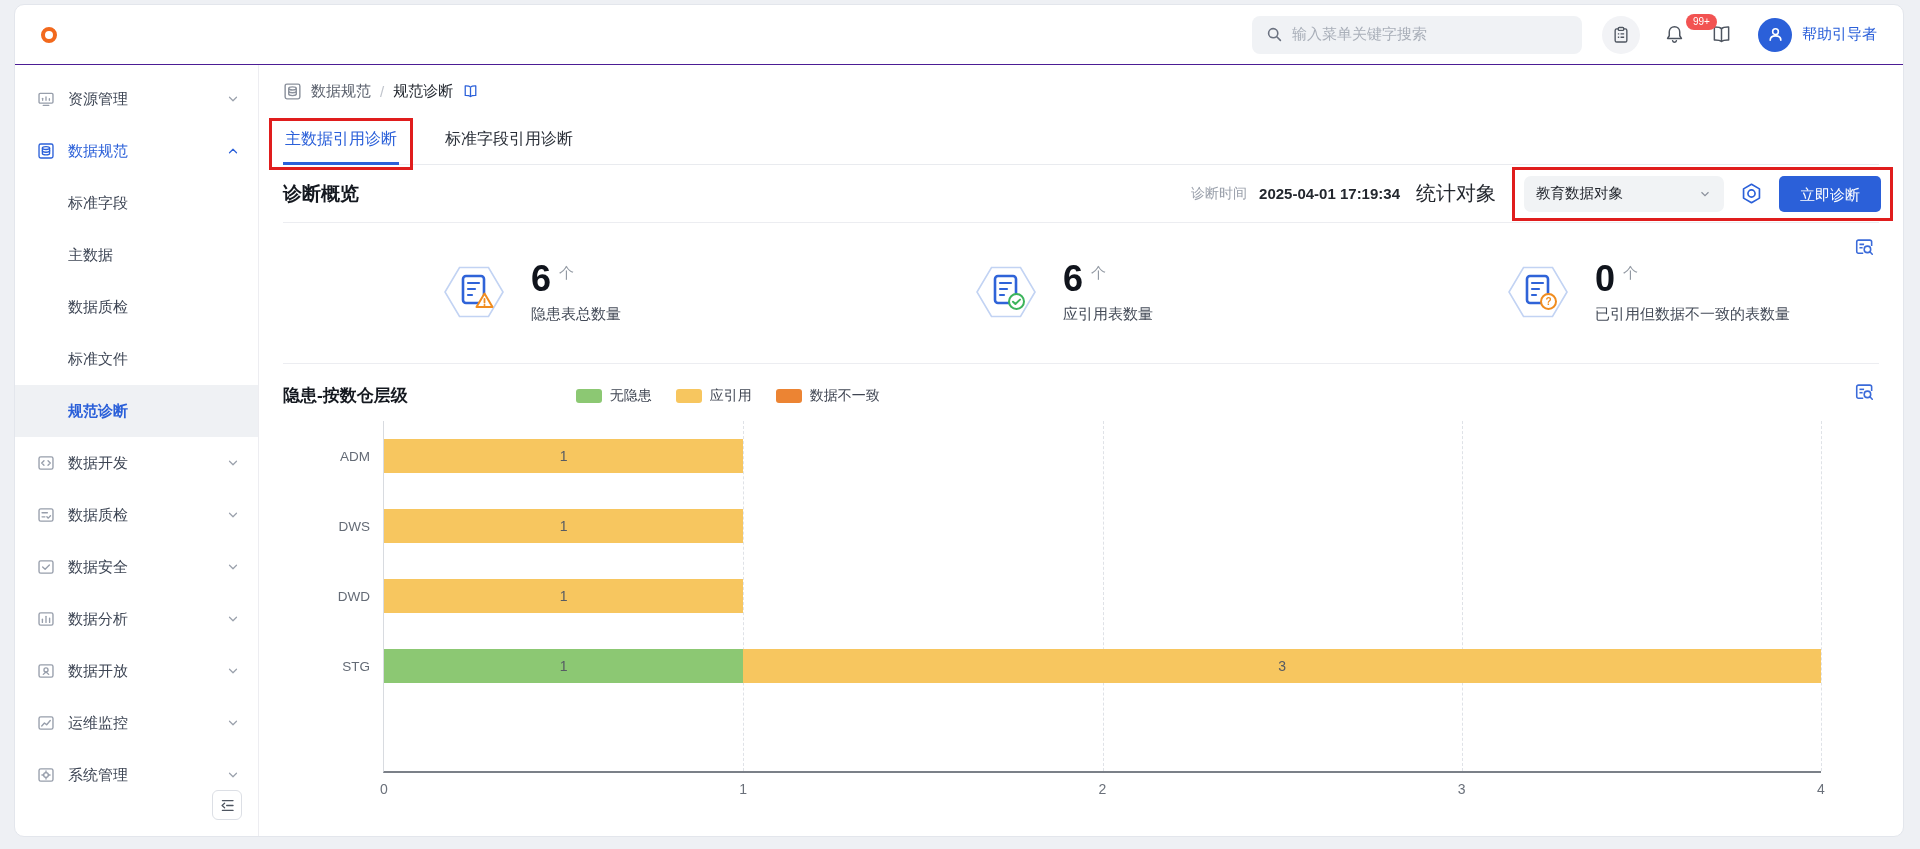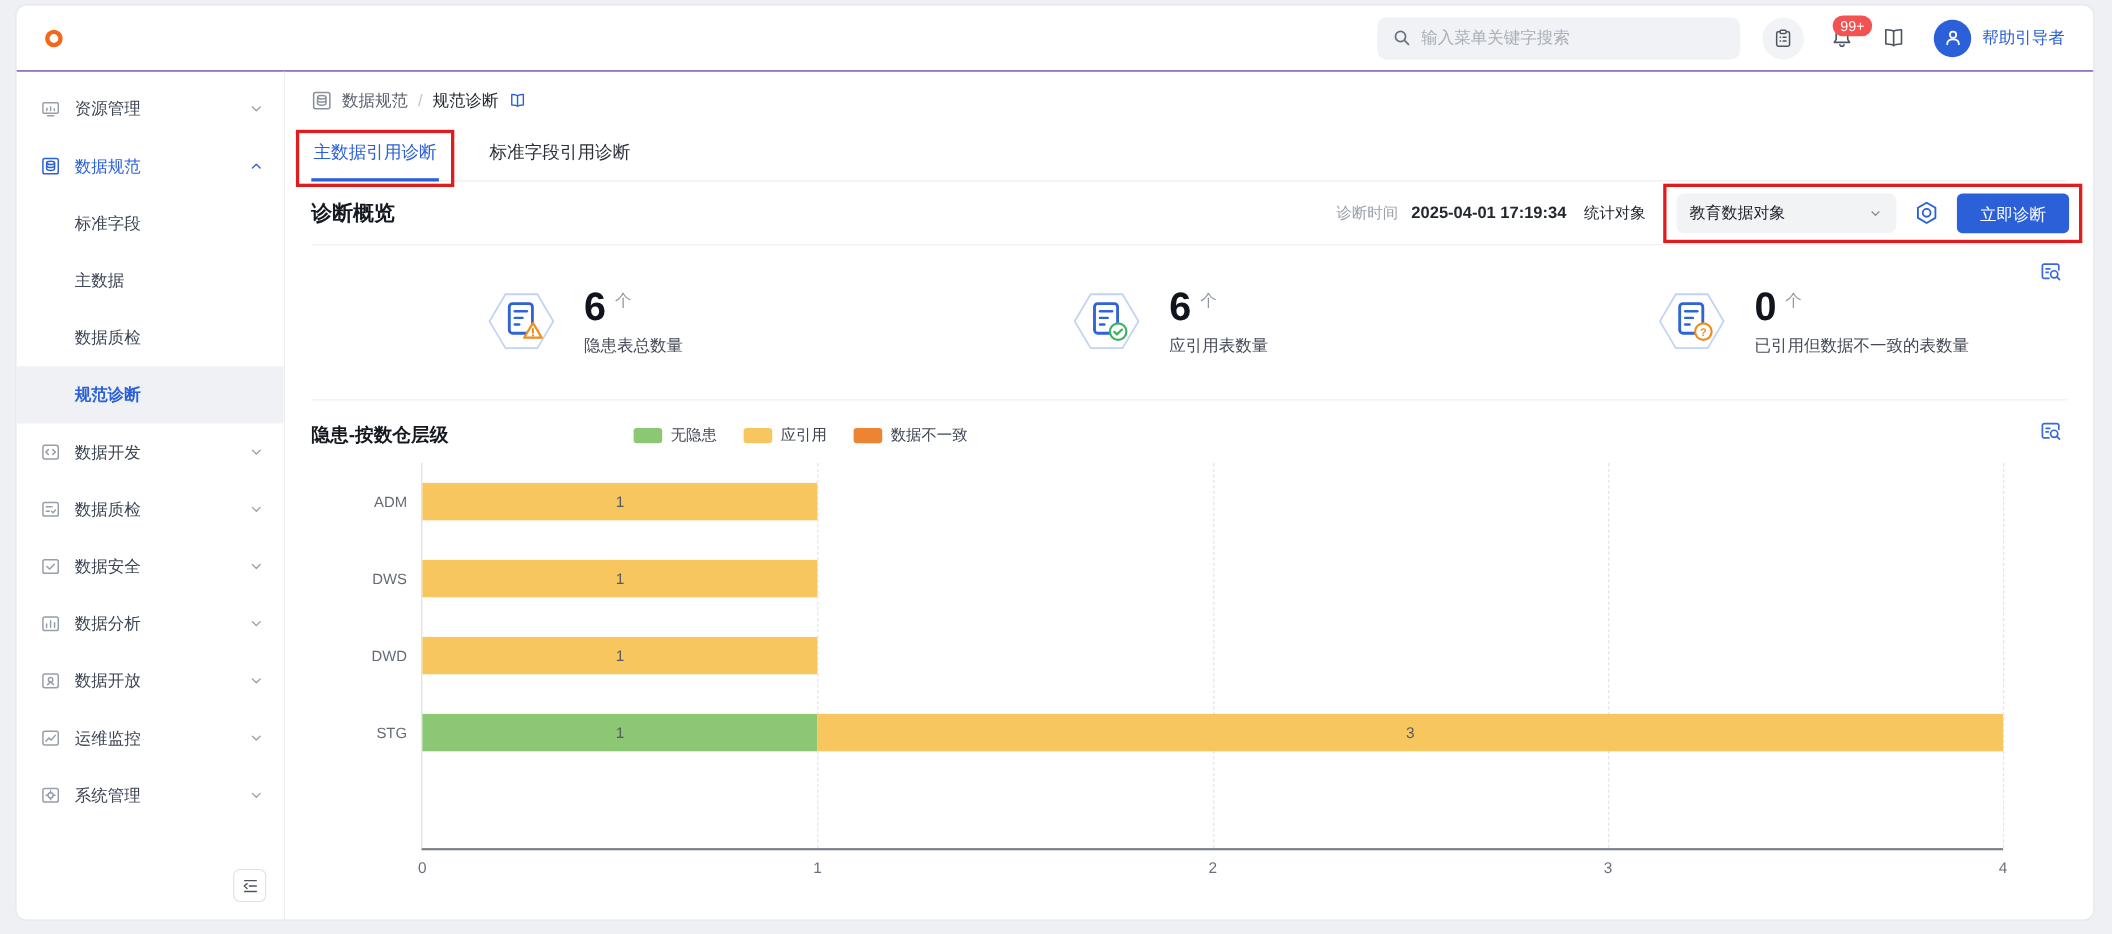--- a/index.html
+++ b/index.html
@@ -10,21 +10,21 @@
 
   
   .topbar { flex:0 0 60px; display:flex; align-items:center; padding:0 26px; border-bottom:1px solid #4c1d95;text-align:right; }
   .logo { width:16px; height:16px; border:4.5px solid var(--logo-orange); border-radius:50%; }
   .search { margin-left:auto; width:330px; height:38px; background:#f0f2f5; border-radius:8px;
     display:flex; align-items:center; gap:9px; padding:0 14px; cursor:text; }
   .search .ph { color:#a9afb9; font-size:15px; }
   .iconbtn { background:none; border:none; padding:0; cursor:pointer; display:flex; align-items:center; justify-content:center; }
   .circlebtn { width:38px; height:38px; border-radius:50%; background:#f2f3f6; margin-left:20px; }
   .bellwrap { position:relative; margin-left:24px; cursor:pointer; display:flex; }
-  .badge { position:absolute; top:-10px; left:2px; background:var(--badge-red); color:#fff; font-size:13px;
+  .badge { position:absolute; top:-10px; left:22px; background:var(--badge-red); color:#fff; font-size:10px;
     line-height:1; padding:3px 7px; border-radius:10px; white-space:nowrap; }
   .bookbtn { margin-left:26px; }
   .avatar { width:34px; height:34px; border-radius:50%; background:var(--primary); margin-left:26px;
     display:flex; align-items:center; justify-content:center; cursor:pointer; }
   .uname { margin-left:10px; color:var(--primary); font-size:15px; cursor:pointer; }
 
   
   .bodyrow { flex:1; display:flex; min-height:0; }
   .sidebar { flex:0 0 244px; border-right:1px solid #ededf1; padding-top:8px; position:relative; overflow:hidden; }
   .content { flex:1; min-width:0; display:flex; flex-direction:column; position:relative; }
@@ -56,21 +56,21 @@
   .tab.active::after { content:""; position:absolute; left:0; right:0; bottom:-1px; height:3px; background:var(--primary); }
   .annot { position:absolute; border:3px solid var(--annotation); pointer-events:none; z-index:5; }
   .annot-tab { left:-14px; right:-14px; top:1px; bottom:-6px; }
 
   
   .ovhead { margin:0 24px; min-height:58px; display:flex; align-items:center; border-bottom:1px solid #ecedf1; }
   .ovtitle { font-size:19px; font-weight:bold; color:#14181f; }
   .ovright { margin-left:auto; display:flex; align-items:center; gap:12px; }
   .t-label { color:#9aa0ab; font-size:14px;margin-left:40px; }
   .t-value { color:#23272e; font-size:15px; font-weight:bold; }
-  .o-label { color:#23272e; font-size:14px; margin-left:4px; }
+  .o-label { color:#23272e; font-size:20px; margin-left:4px; }
   .ctrlbox { position:relative; display:flex; align-items:center; gap:16px; padding:9px 12px; margin-left:4px; margin-right:-14px; }
   .annot-ctrl { left:0; right:0; top:0; bottom:0; }
   .select { width:200px; height:36px; background:#f1f3f5; border-radius:7px; display:flex; align-items:center;
     padding:0 12px; font-size:14.5px; color:#23272e; cursor:pointer; }
   .select .sval { flex:1; }
   .select .chev { color:#8b919c; display:flex; }
   .aimbtn { color:var(--primary); }
   .diagbtn { height:36px; padding:10px 21px; background:var(--primary); color:#fff; border:none; border-radius:5px;
     font-size:15px; cursor:pointer; font-family:inherit; }
 
@@ -198,20 +198,23 @@
   </div>
           <div class="side-sub">
     <span class="lbl">标准字段</span>
   </div>
           <div class="side-sub">
     <span class="lbl">主数据</span>
   </div>
           <div class="side-sub">
     <span class="lbl">数据质检</span>
   </div>
+          <div class="side-sub">
+    <span class="lbl">标准文件</span>
+  </div>
           <div class="side-sub active">
     <span class="lbl">规范诊断</span>
   </div>
           <div class="side-item">
     <span class="mi">
               <svg width="18" height="18" viewBox="0 0 16 16" fill="none" stroke="currentColor" stroke-width="1.2" stroke-linecap="round" stroke-linejoin="round">
                 <rect x="1.8" y="2.5" width="12.4" height="11" rx="1.5"></rect>
                 <polyline points="6.2,6 4.2,8 6.2,10"></polyline>
                 <polyline points="9.8,6 11.8,8 9.8,10"></polyline>
               </svg>

